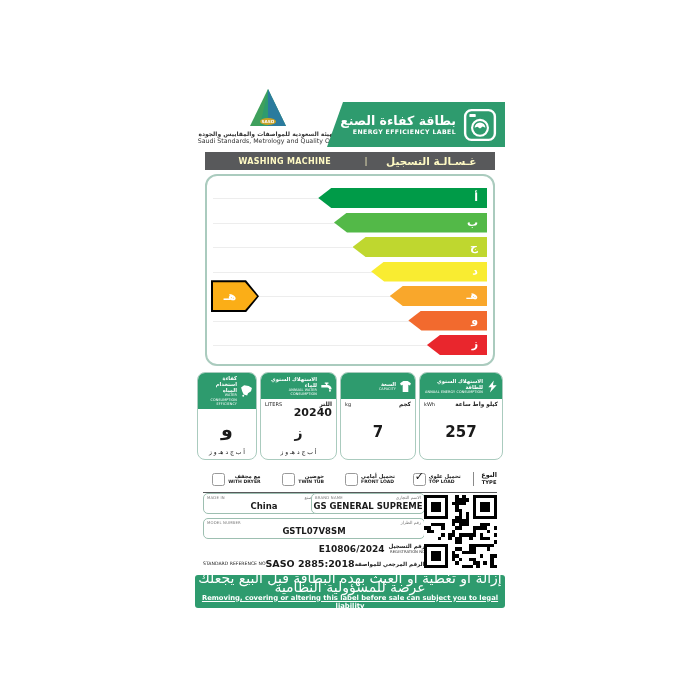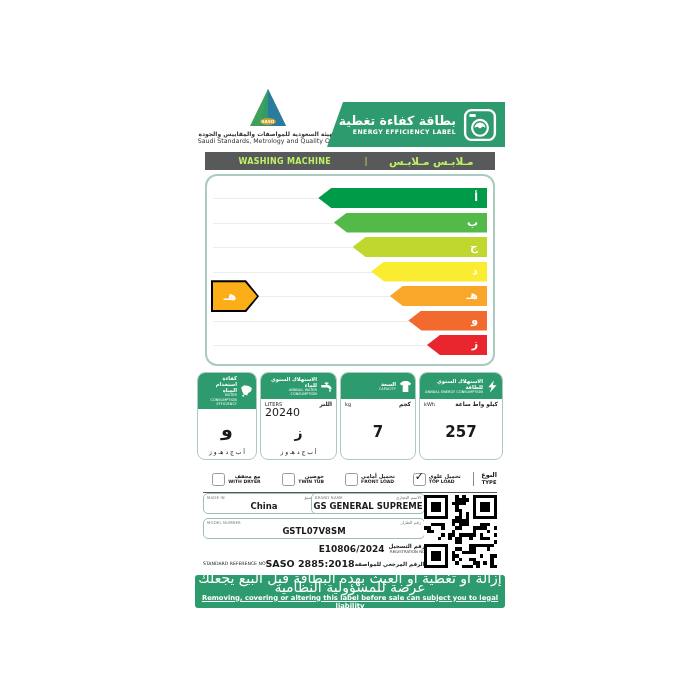--- a/index.html
+++ b/index.html
@@ -19,21 +19,21 @@
     clip-path:polygon(16px 0,100% 0,100% 100%,0 100%);
     display:flex;align-items:center;justify-content:flex-end;gap:7px;padding-right:8px;box-sizing:border-box;
   }
   .banner-text{text-align:right;color:#fff;}
   .banner-ar{font-size:12.5px;font-weight:bold;line-height:14px;}
   .banner-en{font-size:6.2px;font-weight:bold;letter-spacing:.4px;line-height:8px;}
   .washer-ic{width:34px;height:34px;flex:0 0 auto;}
 
   
   .product-bar{
-    position:absolute;left:10px;right:10px;top:64px;height:18px;background:#58595B;color:#bef264;
+    position:absolute;left:10px;right:10px;top:64px;height:18px;background:#58595B;color:#fef9c3;
     display:flex;align-items:center;
   }
   .pb-en{flex:1.25;text-align:center;font-size:8px;font-weight:bold;letter-spacing:.3px;}
   .pb-div{flex:0;font-size:9px;opacity:.9;}
   .pb-ar{flex:1;text-align:center;font-size:10.5px;font-weight:bold;}
 
   
   .rating-box{
     position:absolute;left:10px;right:10px;top:86px;height:192px;box-sizing:border-box;
     border:2px solid #AACBBE;border-radius:12px;background:#fff;padding:10px 0 0 0;
@@ -75,21 +75,21 @@
   }
   .mh-icon{width:13px;height:13px;flex:0 0 auto;}
   .mh-text{flex:1;text-align:right;color:#fff;overflow:hidden;}
   .mh-ar{font-size:5.2px;font-weight:bold;line-height:6px;}
   .mh-en{font-size:3.4px;line-height:4.5px;letter-spacing:.1px;}
   .metric-body{flex:1;display:flex;flex-direction:column;padding:2px 4px 3px 4px;}
   .unit-row{display:flex;justify-content:space-between;align-items:baseline;}
   .unit-en{font-size:5px;color:#222;}
   .unit-ar{font-size:5.8px;color:#222;font-weight:bold;}
   .big-value{flex:1;display:flex;align-items:center;justify-content:center;font-size:15px;font-weight:bold;}
-  .mid-value{font-size:11px;font-weight:normal;text-align:left;line-height:12px;}
+  .mid-value{font-size:11px;font-weight:bold;text-align:right;line-height:12px;}
   .grade-big{font-size:14px;font-weight:bold;text-align:center;line-height:15px;flex:1;display:flex;align-items:center;justify-content:center;}
   .grade-big-lg{font-size:19px;}
   .scale-row{font-size:6px;text-align:center;line-height:8px;color:#111;}
 
   
   .type-row{
     position:absolute;left:8px;right:8px;top:378px;height:27px;display:flex;align-items:center;
     border-bottom:1.5px solid #58595B;box-sizing:border-box;
   }
   .type-option{flex:1;display:flex;align-items:center;justify-content:center;gap:3px;}
@@ -153,35 +153,35 @@
       <polygon points="24,1 16,38 24,38" fill="#2E9B6E"></polygon>
       <ellipse cx="24" cy="33.5" rx="8" ry="3.6" fill="#C9A227"></ellipse>
       <text x="24" y="35.4" text-anchor="middle" font-size="4.2" font-weight="bold" fill="#ffffff" font-family="DejaVu Sans, sans-serif">SASO</text>
     </svg>
     <div class="org-ar" dir="rtl">الهيئة السعودية للمواصفات والمقاييس والجودة</div>
     <div class="org-en">Saudi Standards, Metrology and Quality Org.</div>
   </div>
 
   <div class="banner">
     <div class="banner-text">
-      <div class="banner-ar" dir="rtl">بطاقة كفاءة تغطية</div>
+      <div class="banner-ar" dir="rtl">بطاقة كفاءة الصنع</div>
       <div class="banner-en">ENERGY EFFICIENCY LABEL</div>
     </div>
     <svg class="washer-ic" viewBox="0 0 24 24">
       <rect x="1.5" y="1.5" width="21" height="21" rx="4.5" fill="none" stroke="#fff" stroke-width="1.7"></rect>
       <rect x="4.5" y="4.2" width="4.5" height="2.2" rx="0.6" fill="#fff"></rect>
       <circle cx="12" cy="14" r="5.6" fill="none" stroke="#fff" stroke-width="1.5"></circle>
       <path d="M8.2 14 a3.8 3.8 0 0 1 7.6 0 l-1.9 -1 l-1.9 1.4 l-1.9 -1.2 Z" fill="#fff"></path>
     </svg>
   </div>
 
   <div class="product-bar">
     <span class="pb-en">WASHING MACHINE</span>
     <span class="pb-div">|</span>
-    <span class="pb-ar" dir="rtl">مـلابـس مـلابـس</span>
+    <span class="pb-ar" dir="rtl">غـسـالـة التسجيل</span>
   </div>
 
   <div class="rating-box">
     <div class="rating-row">
       <div class="grade-arrow" style="background: rgb(0, 155, 72); width: 59%;">
           <span class="grade-letter" dir="rtl">أ</span>
         </div>
     </div>
     <div class="rating-row">
       <div class="grade-arrow" style="background: rgb(83, 185, 72); width: 53.5%;">

